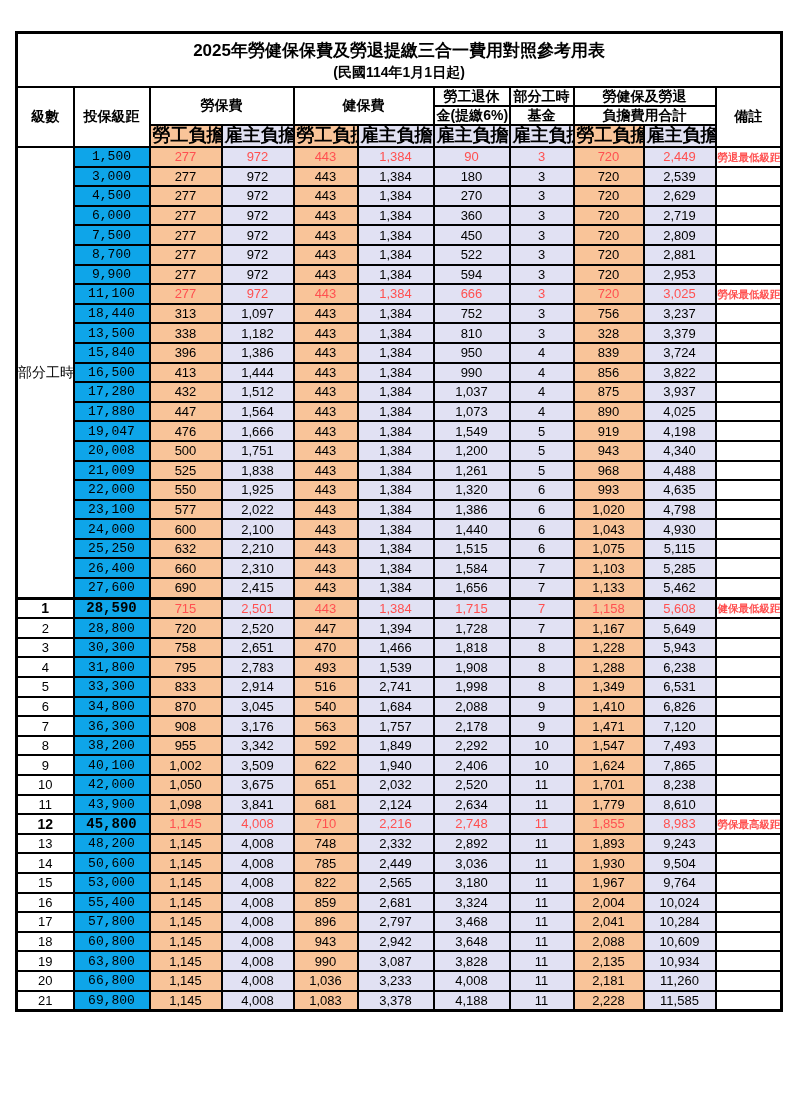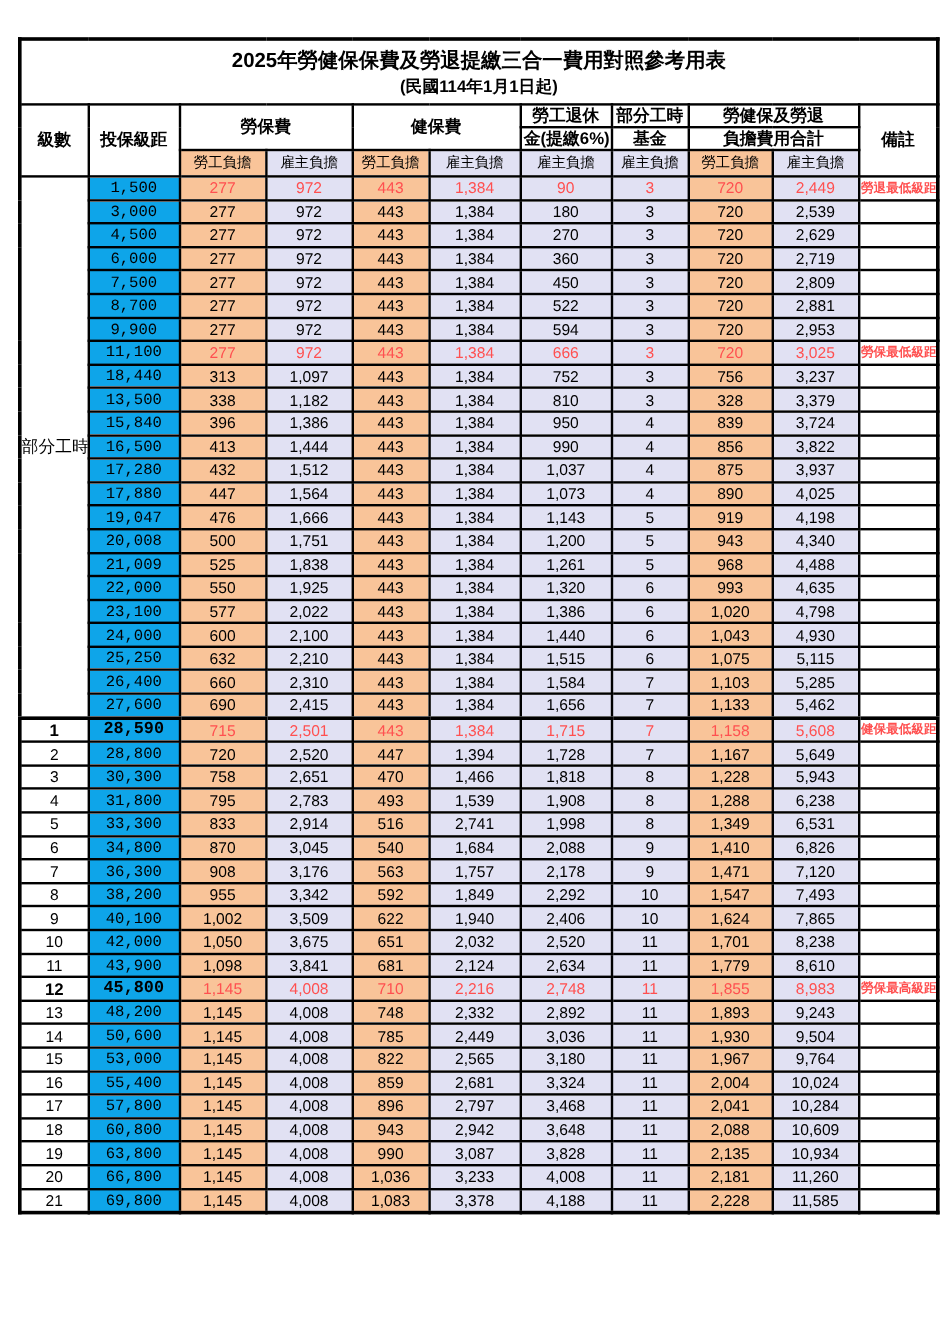--- a/index.html
+++ b/index.html
@@ -15,21 +15,21 @@
   td,th{
     border:2px solid #000;
     text-align:center;vertical-align:middle;
     padding:0 2px;color:#000;
     overflow:hidden;white-space:nowrap;
   }
   .title-cell{height:52px;border-bottom:2px solid #000;}
   .title-line1{font-size:17px;font-weight:bold;line-height:1.45;}
   .title-line2{font-size:14px;font-weight:bold;line-height:1.2;}
   .h-main{font-size:14px;font-weight:bold;height:17px;line-height:1.1;}
-  .h-sub{font-size:12px;font-weight:normal;height:20px;line-height:1.1;margin-top:48px;}
+  .h-sub{font-size:18px;font-weight:bold;height:20px;line-height:1.1;margin-top:48px;}
   .bg-emp{background:#F9C499;}
   .bg-er{background:#E1E1F3;}
   tbody td{height:17.6px;font-size:13px;line-height:1;}
   td.c-level{background:#fff;}
   td.c-bracket{background:#0ea5e9;font-family:Liberation Mono, monospace;}
   td.c-note{background:#fff;font-size:10.5px;color:#FF5050;font-weight:bold;padding:0 1px;margin-left:16px;}
   tr.red td.c-emp, tr.red td.c-er{color:#FF5050;}
   tr.bold td.c-level, tr.bold td.c-bracket{font-weight:bold;font-size:14px;}
   tr.sep td{border-top:3px solid #000;}
   td.c-part{font-size:14px;background:#fff;padding:0;}
@@ -254,21 +254,21 @@
           <td class="c-emp bg-emp">890</td>
           <td class="c-er bg-er">4,025</td>
           <td class="c-note"></td>
         </tr>
         <tr>
           <td class="c-bracket">19,047</td>
           <td class="c-emp bg-emp">476</td>
           <td class="c-er bg-er">1,666</td>
           <td class="c-emp bg-emp">443</td>
           <td class="c-er bg-er">1,384</td>
-          <td class="c-er bg-er">1,143</td>
+          <td class="c-er bg-er">1,549</td>
           <td class="c-er bg-er">5</td>
           <td class="c-emp bg-emp">919</td>
           <td class="c-er bg-er">4,198</td>
           <td class="c-note"></td>
         </tr>
         <tr>
           <td class="c-bracket">20,008</td>
           <td class="c-emp bg-emp">500</td>
           <td class="c-er bg-er">1,751</td>
           <td class="c-emp bg-emp">443</td>

